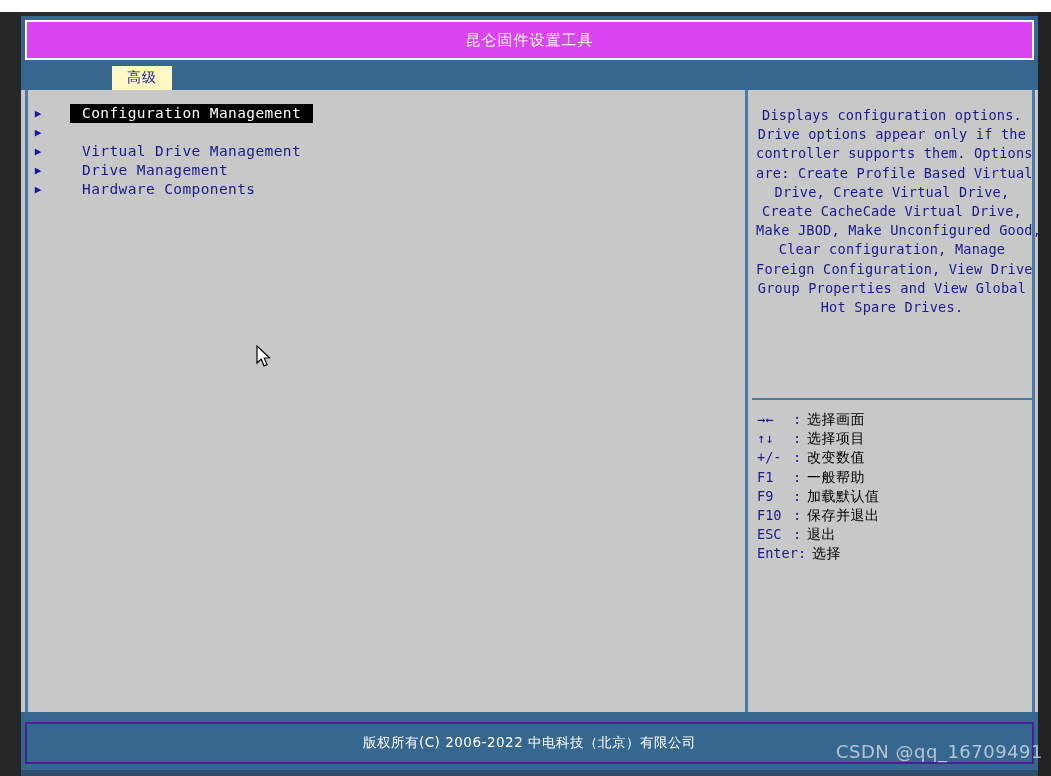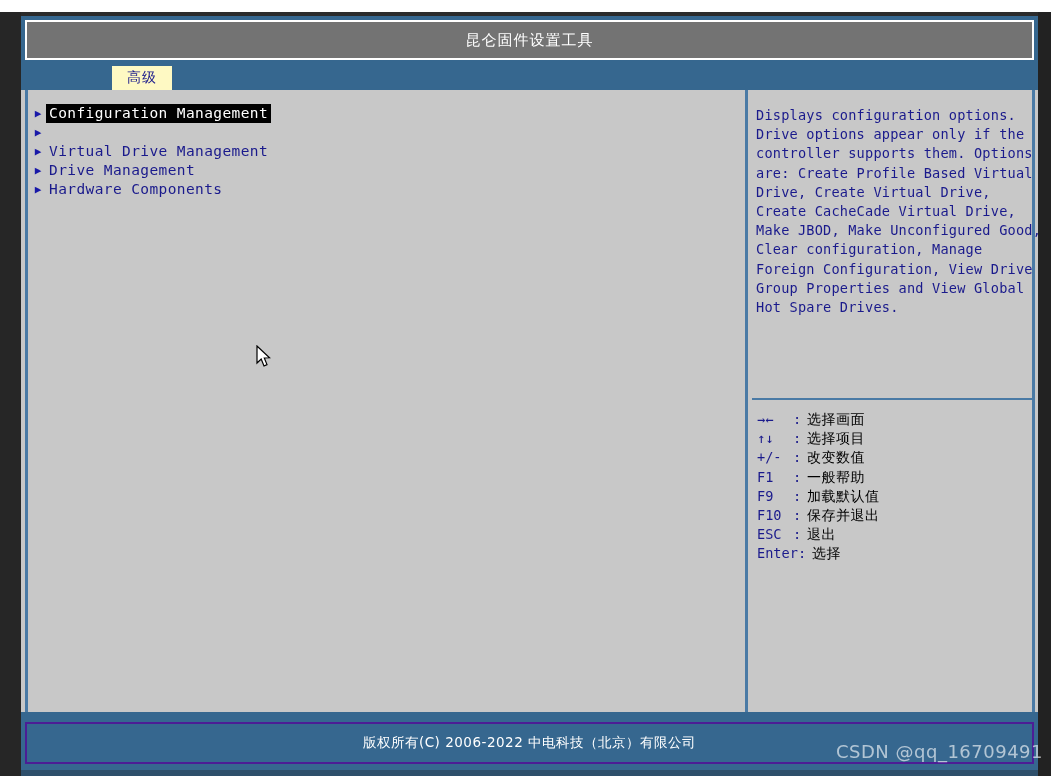--- a/index.html
+++ b/index.html
@@ -49,21 +49,21 @@
     width: 1017px; height: 46px;
     background: #36678f;
     box-sizing: border-box;
   }
   .titlebar-inner {
     position: absolute;
     left: 25px; top: 20px;
     width: 1009px; height: 40px;
     border: 2px solid #ffffff;
     box-sizing: border-box;
-    background: #737373;
+    background: #d946ef;
     display: flex;
     align-items: center;
     justify-content: center;
   }
   .title-text {
     color: #ffffff;
     font-family: "DejaVu Sans", "Liberation Sans", sans-serif;
     font-size: 15px;
     letter-spacing: 1px;
   }
@@ -130,21 +130,22 @@
     text-align: center;
     user-select: none;
   }
   .menu-label {
     color: #1a1a8c;
     font-family: "DejaVu Sans Mono", monospace;
     font-size: 14.5px;
     line-height: 19px;
     letter-spacing: 0.4px;
     white-space: pre;
-    padding: 0 3px;
+    padding: 0 12px;
+    margin-left: 24px;
   }
   .menu-item.selected .menu-label {
     background: #000000;
     color: #ffffff;
   }
 
   
   .v-divider {
     position: absolute;
     left: 745px; top: 90px;
@@ -158,20 +159,21 @@
     left: 756px; top: 106px;
     width: 272px;
   }
   .help-line {
     color: #1a1a8c;
     font-family: "DejaVu Sans Mono", monospace;
     font-size: 13.6px;
     line-height: 19.2px;
     letter-spacing: 0.2px;
     white-space: pre;
+    text-align: center;
   }
 
   
   .h-separator {
     position: absolute;
     left: 752px; top: 398px;
     width: 283px; height: 2px;
     background: #4a7aa5;
   }
 

